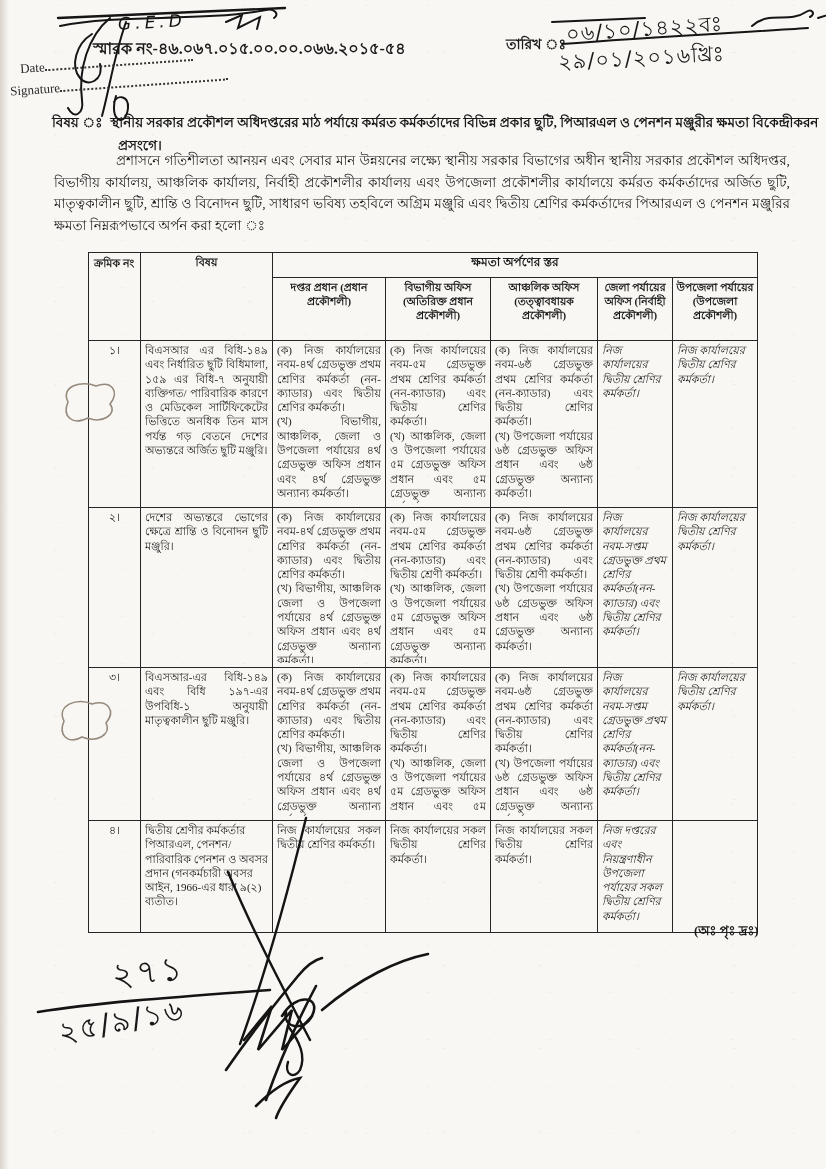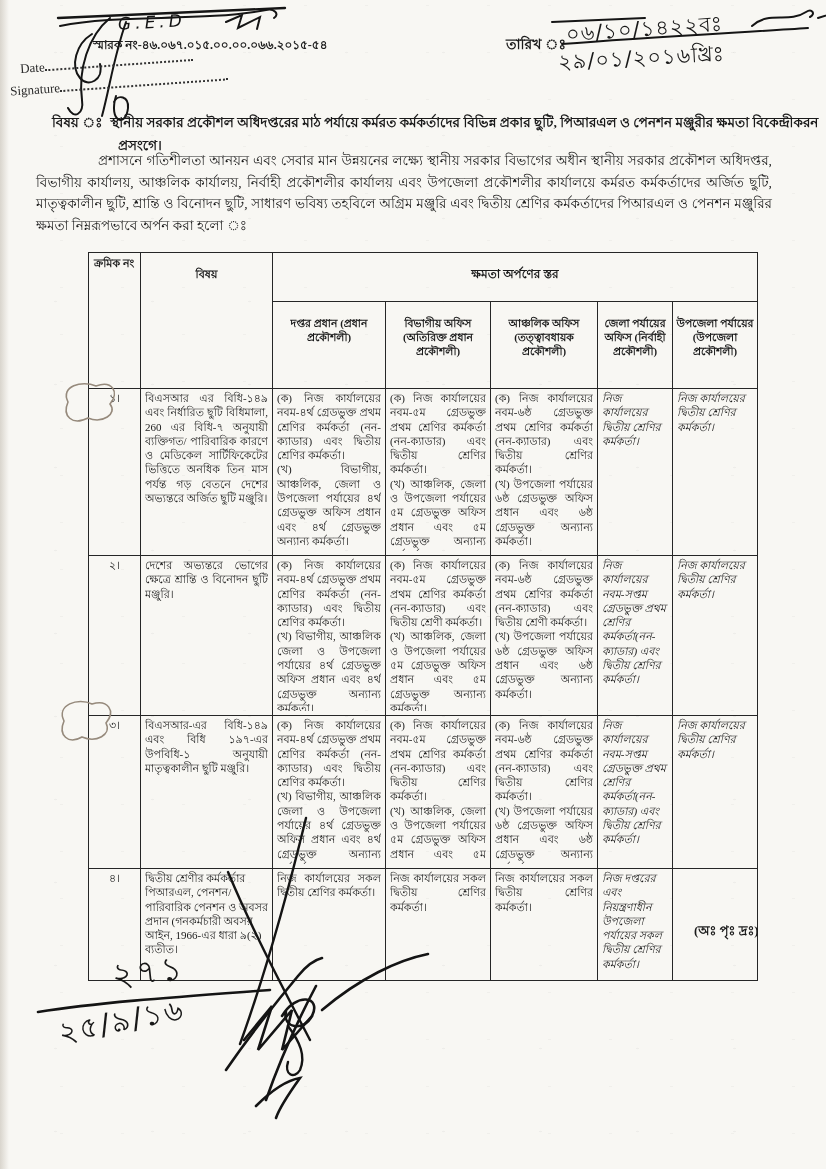--- a/index.html
+++ b/index.html
@@ -4,42 +4,42 @@
 <style>
   html,body{margin:0;padding:0;background:#e9e7e2;}
   .page{position:relative;width:826px;height:1169px;background:#f8f7f3;overflow:hidden;
         font-family:"Liberation Serif","DejaVu Serif",serif;color:#1a1a1a;
         background-image:radial-gradient(rgba(60,55,50,.05) 1px, transparent 1.2px),
                          radial-gradient(rgba(60,55,50,.04) 1px, transparent 1.2px);
         background-size:97px 83px,61px 47px;background-position:7px 11px,31px 29px;}
   .scan-edge{position:absolute;left:0;top:0;width:9px;height:100%;
              background:linear-gradient(90deg,#d9d5cd,#efede8 70%,rgba(255,255,255,0));}
   
-  .memo{position:absolute;left:93px;top:36px;font-size:12px;font-weight:bold;white-space:nowrap;}
+  .memo{position:absolute;left:93px;top:36px;font-size:16px;font-weight:bold;white-space:nowrap;}
   .date-label{position:absolute;left:506px;top:33px;font-size:14px;font-weight:bold;}
   .hw{font-family:"DejaVu Sans","Liberation Sans",sans-serif;color:#181818;}
   .hw-date-top{position:absolute;left:566px;top:13px;font-size:21px;transform:rotate(-4deg);letter-spacing:1px;}
   .hw-date-bottom{position:absolute;left:558px;top:42px;font-size:21px;transform:rotate(-3deg);letter-spacing:1px;}
   .stamp-line{position:absolute;font-size:13px;color:#2b2b2b;transform:rotate(-4deg);white-space:nowrap;}
   .stamp-date{left:20px;top:55px;}
   .stamp-sig{left:10px;top:76px;}
   .dots{display:inline-block;vertical-align:baseline;border-bottom:2.4px dotted #333;height:10px;}
   .ged{position:absolute;left:118px;top:12px;font-size:17px;font-style:italic;letter-spacing:4px;transform:rotate(-3deg);color:#141414;}
   .title{position:absolute;left:0;right:0;top:72px;text-align:center;}
   .title span{font-size:16.5px;font-weight:bold;border-bottom:1.6px solid #1a1a1a;padding:0 2px 1px;}
   .subject{position:absolute;left:52px;top:104px;width:706px;font-size:13.5px;font-weight:600;
            line-height:1.68;padding-left:66px;text-indent:-66px;margin-top:8px;}
   .subject .lbl{padding-right:8px;}
-  .bodypar{position:absolute;left:36px;top:150px;width:736px;font-size:13.5px;line-height:1.6;
+  .bodypar{position:absolute;left:54px;top:150px;width:736px;font-size:13.5px;line-height:1.6;
            text-align:justify;text-indent:62px;}
   
   .dtable{position:absolute;left:88px;top:252px;width:669px;border-collapse:collapse;table-layout:fixed;
           font-size:11px;line-height:1.3;}
   .dtable th,.dtable td{border:1.4px solid #262626;vertical-align:top;padding:2px 4px;}
-  .dtable th{font-weight:bold;text-align:center;padding:14px 2px;}
+  .dtable th{font-weight:bold;text-align:center;padding:2px 2px;}
   .th-span{height:20px;font-size:12px;}
   .th-lvl{font-size:10.8px;font-weight:bold;vertical-align:top;}
   .cw{overflow:hidden;white-space:pre-line;text-align:justify;}
   .cw.center{text-align:left;font-style:italic;}
   td.serial .cw{text-align:center;white-space:normal;}
   .continuation{position:absolute;left:694px;top:921px;font-size:13px;font-weight:bold;text-align:right;}
   
   svg{position:absolute;overflow:visible;}
   .ann-number{position:absolute;left:112px;top:946px;font-size:33px;transform:rotate(-6deg);letter-spacing:3px;}
   .ann-date{position:absolute;left:58px;top:998px;font-size:29px;transform:rotate(-11deg);letter-spacing:2px;}
@@ -112,21 +112,21 @@
         <th class="th-lvl">জেলা পর্যায়ের অফিস (নির্বাহী প্রকৌশলী)</th>
         <th class="th-lvl">উপজেলা পর্যায়ের (উপজেলা প্রকৌশলী)</th>
       </tr>
     </thead>
     <tbody>
       <tr style="height:167px;">
         <td class="serial">
             <div class="cw" style="max-height:160px">১।</div>
           </td>
         <td>
-            <div class="cw" style="max-height:160px">বিএসআর এর বিধি-১৪৯ এবং নির্ধারিত ছুটি বিধিমালা, 260 এর বিধি-৭ অনুযায়ী ব্যক্তিগত/ পারিবারিক কারণে ও মেডিকেল সার্টিফিকেটের ভিত্তিতে অনধিক তিন মাস পর্যন্ত গড় বেতনে দেশের অভ্যন্তরে অর্জিত ছুটি মঞ্জুরি।</div>
+            <div class="cw" style="max-height:160px">বিএসআর এর বিধি-১৪৯ এবং নির্ধারিত ছুটি বিধিমালা, ১৫৯ এর বিধি-৭ অনুযায়ী ব্যক্তিগত/ পারিবারিক কারণে ও মেডিকেল সার্টিফিকেটের ভিত্তিতে অনধিক তিন মাস পর্যন্ত গড় বেতনে দেশের অভ্যন্তরে অর্জিত ছুটি মঞ্জুরি।</div>
           </td>
         <td>
             <div class="cw" style="max-height:160px">(ক) নিজ কার্যালয়ের নবম-৪র্থ গ্রেডভুক্ত প্রথম শ্রেণির কর্মকর্তা (নন-ক্যাডার) এবং দ্বিতীয় শ্রেণির কর্মকর্তা।
 (খ) বিভাগীয়, আঞ্চলিক, জেলা ও উপজেলা পর্যায়ের ৪র্থ গ্রেডভুক্ত অফিস প্রধান এবং ৪র্থ গ্রেডভুক্ত অন্যান্য কর্মকর্তা।</div>
           </td>
         <td>
             <div class="cw" style="max-height:160px">(ক) নিজ কার্যালয়ের নবম-৫ম গ্রেডভুক্ত প্রথম শ্রেণির কর্মকর্তা (নন-ক্যাডার) এবং দ্বিতীয় শ্রেণির কর্মকর্তা।
 (খ) আঞ্চলিক, জেলা ও উপজেলা পর্যায়ের ৫ম গ্রেডভুক্ত অফিস প্রধান এবং ৫ম গ্রেডভুক্ত অন্যান্য কর্মকর্তা।</div>
           </td>
         <td>

